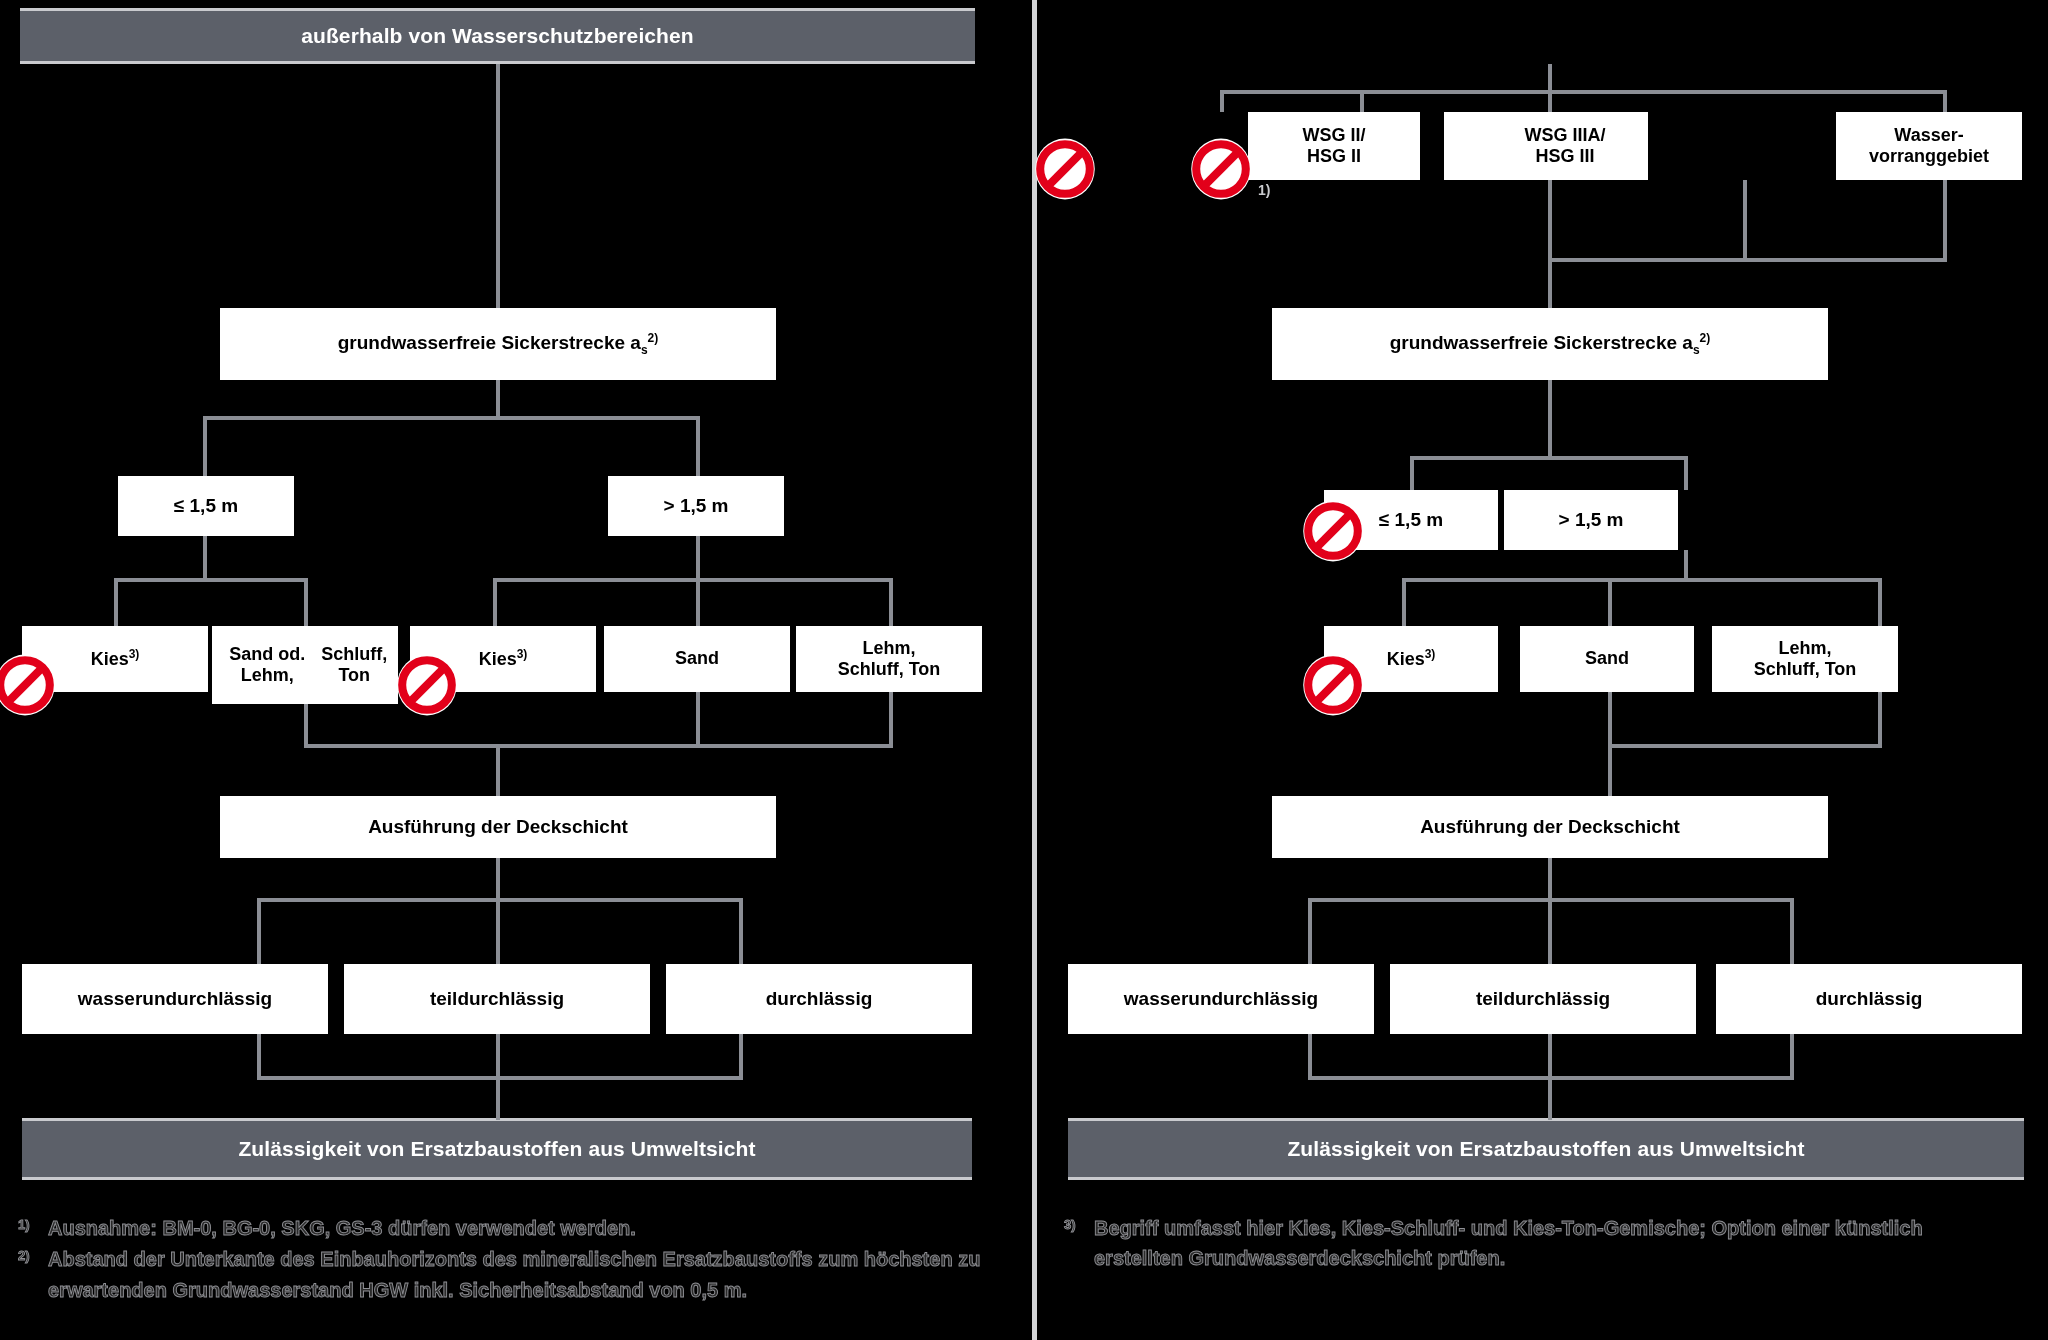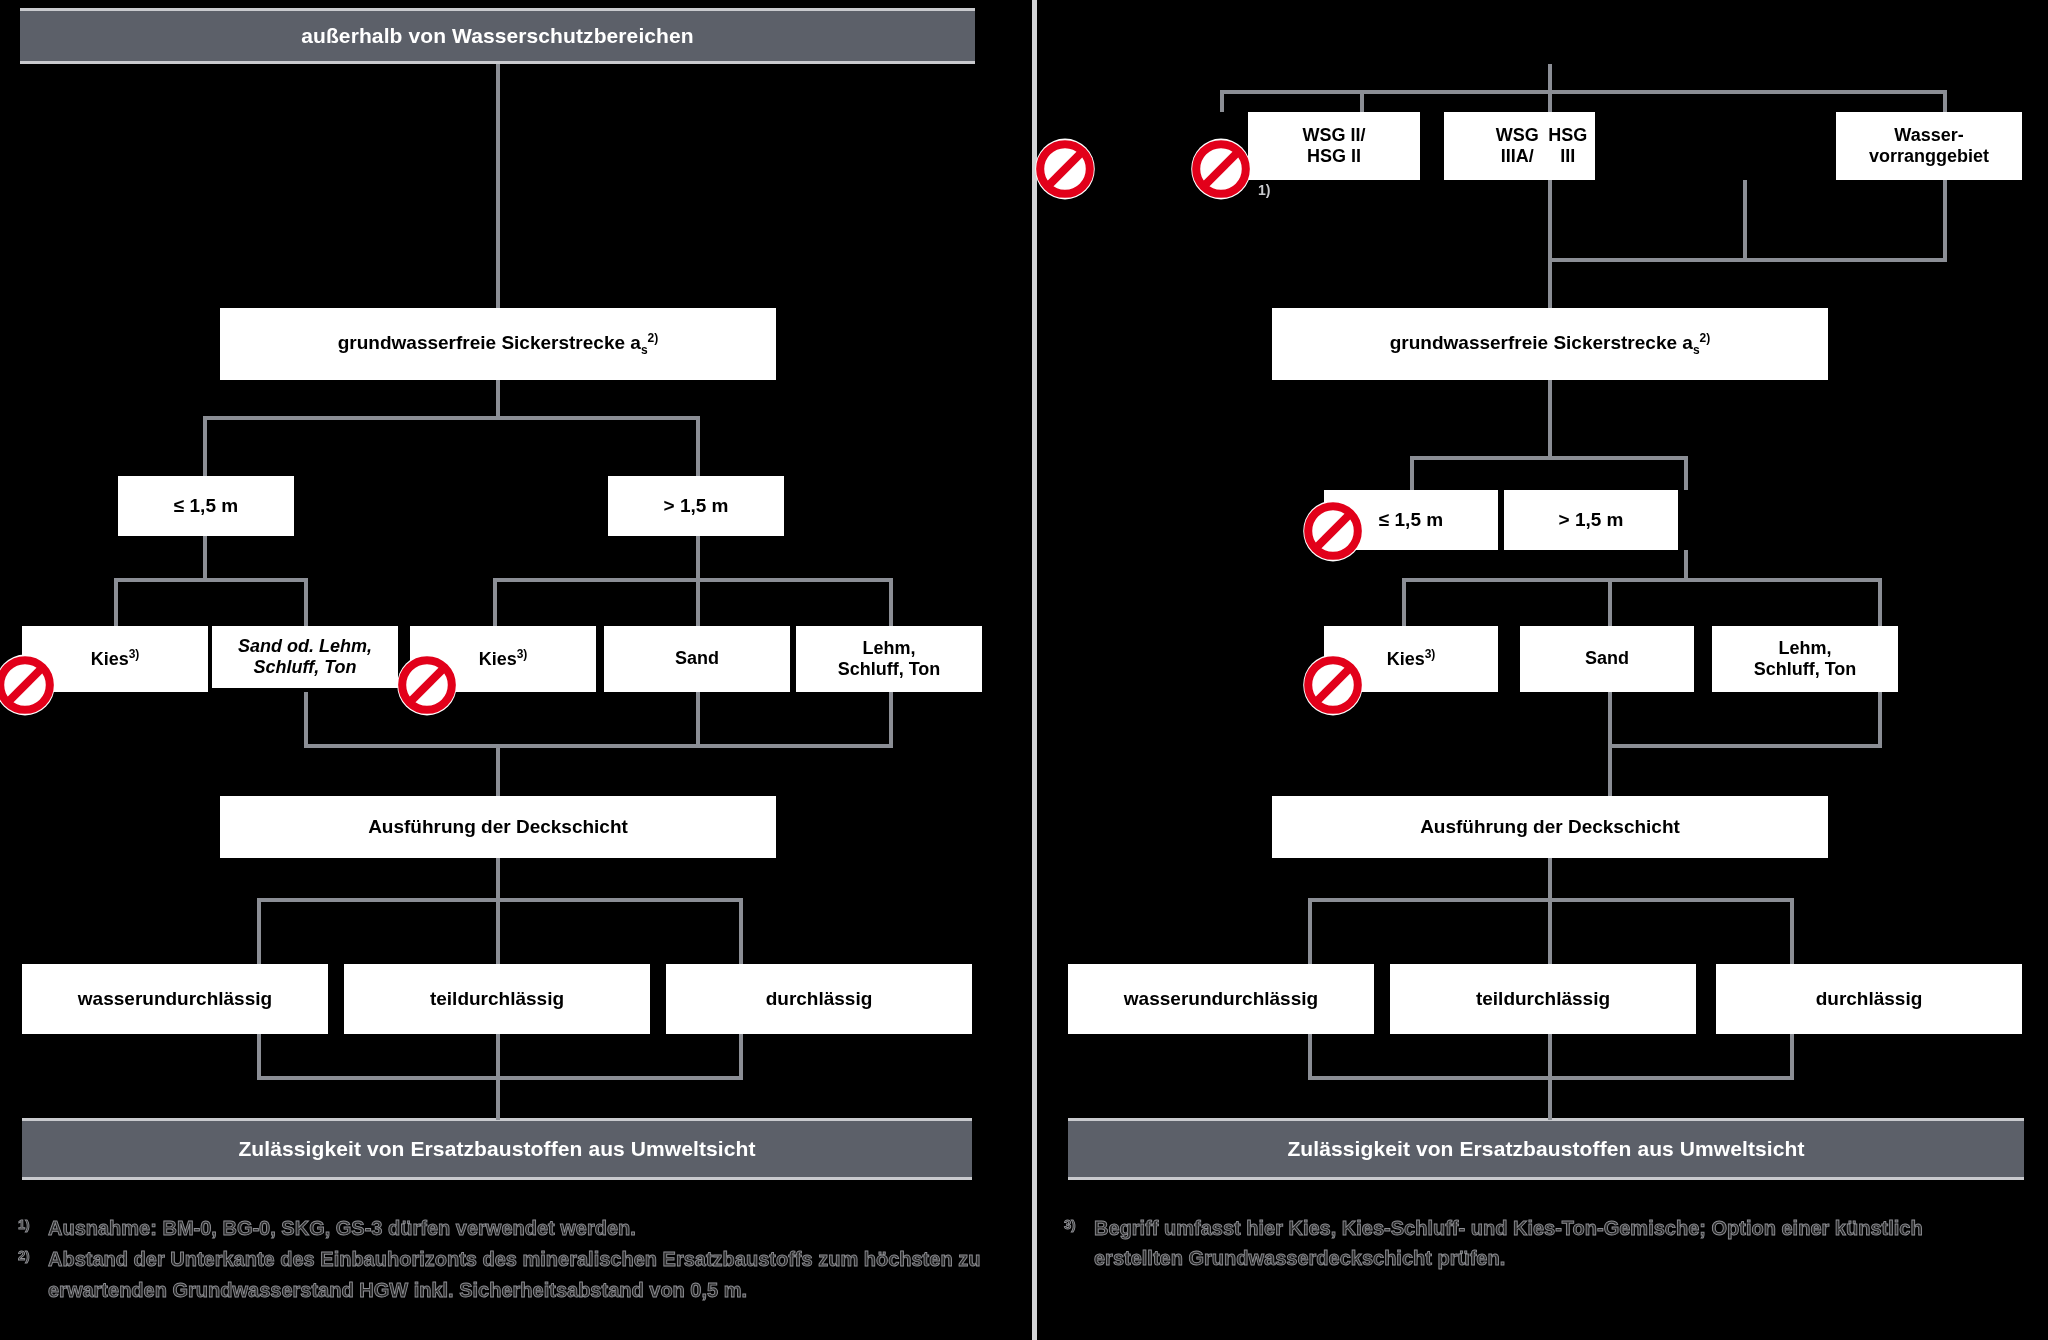--- a/index.html
+++ b/index.html
@@ -150,21 +150,21 @@
       <span><span>Kies</span><span class="sup">3)</span></span>
     </div>
     <div class="noicon" style="left:-6px; top:654px;">
       <svg viewBox="0 0 100 100" xmlns="http://www.w3.org/2000/svg">
         <ellipse cx="50" cy="50" rx="48" ry="49" fill="#ffffff"></ellipse>
         <circle cx="50" cy="50" r="40" fill="none" stroke="#e2001a" stroke-width="13"></circle>
         <line x1="22" y1="78" x2="78" y2="22" stroke="#e2001a" stroke-width="13"></line>
       </svg>
     </div>
 
-    <div class="node small" style="left:212px; top:626px; width:186px; height:62px; flex-direction:column;font-style:italic;">
+    <div class="node small" style="left:212px; top:626px; width:186px; height:78px; flex-direction:row;">
       <span>Sand od. Lehm,</span>
       <span>Schluff, Ton</span>
     </div>
 
     <div class="node small" style="left:410px; top:626px; width:186px; height:66px;">
       <span><span>Kies</span><span class="sup">3)</span></span>
     </div>
     <div class="noicon" style="left:396px; top:654px;">
       <svg viewBox="0 0 100 100" xmlns="http://www.w3.org/2000/svg">
         <ellipse cx="50" cy="50" rx="48" ry="49" fill="#ffffff"></ellipse>
@@ -254,21 +254,21 @@
     </div>
     <div class="noicon" style="left:150px; top:138px;">
       <svg viewBox="0 0 100 100" xmlns="http://www.w3.org/2000/svg">
         <ellipse cx="50" cy="50" rx="48" ry="49" fill="#ffffff"></ellipse>
         <circle cx="50" cy="50" r="40" fill="none" stroke="#e2001a" stroke-width="13"></circle>
         <line x1="22" y1="78" x2="78" y2="22" stroke="#e2001a" stroke-width="13"></line>
       </svg>
     </div>
     <div class="marker1" style="left:218px; top:182px;">1)</div>
 
-    <div class="node small" style="left:404px; top:112px; width:151px; height:68px; flex-direction:row;padding-left:44px;">
+    <div class="node small" style="left:404px; top:112px; width:204px; height:68px; flex-direction:column;padding-left:44px;">
       <span>WSG IIIA/</span>
       <span>HSG III</span>
     </div>
     <div class="node small" style="left:796px; top:112px; width:186px; height:68px; flex-direction:column;">
       <span>Wasser-</span>
       <span>vorranggebiet</span>
     </div>
 
     <div class="line v" style="left:508px; top:180px; width:4px; height:80px;"></div>
     <div class="line v" style="left:703px; top:180px; width:4px; height:80px;"></div>

